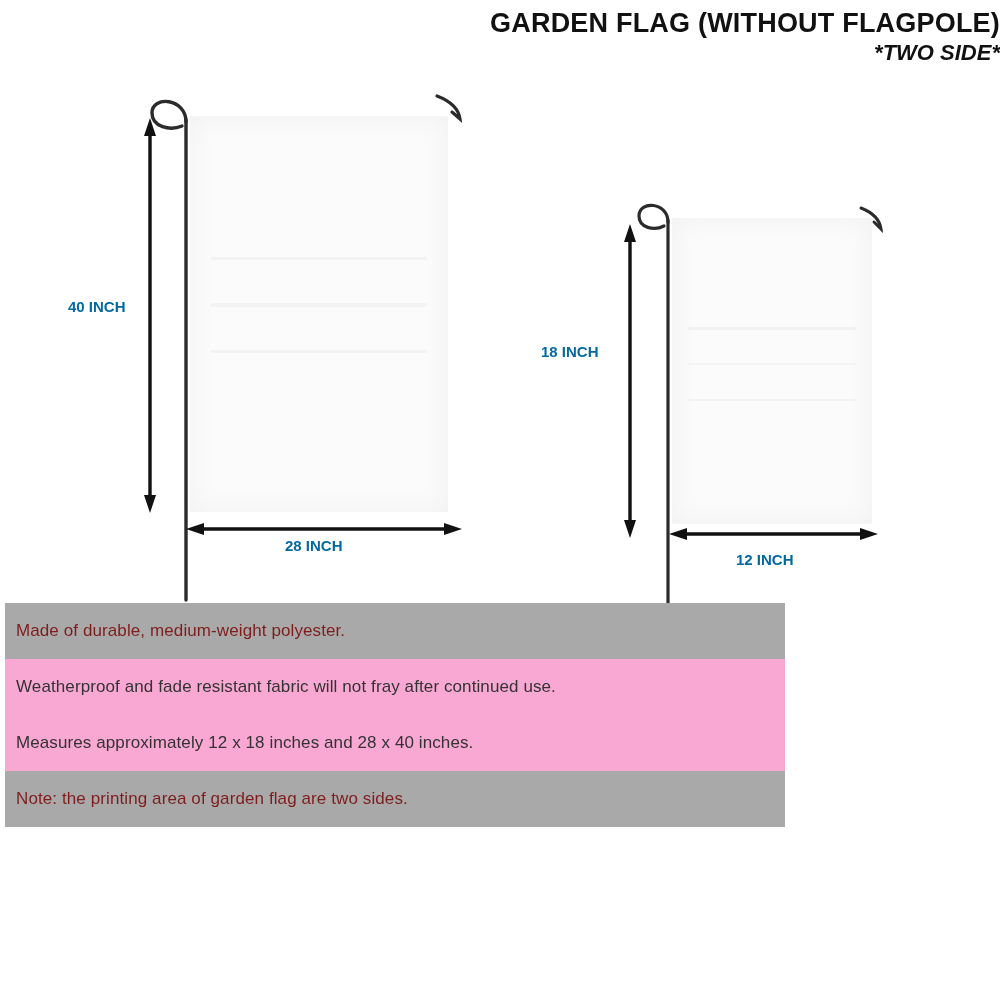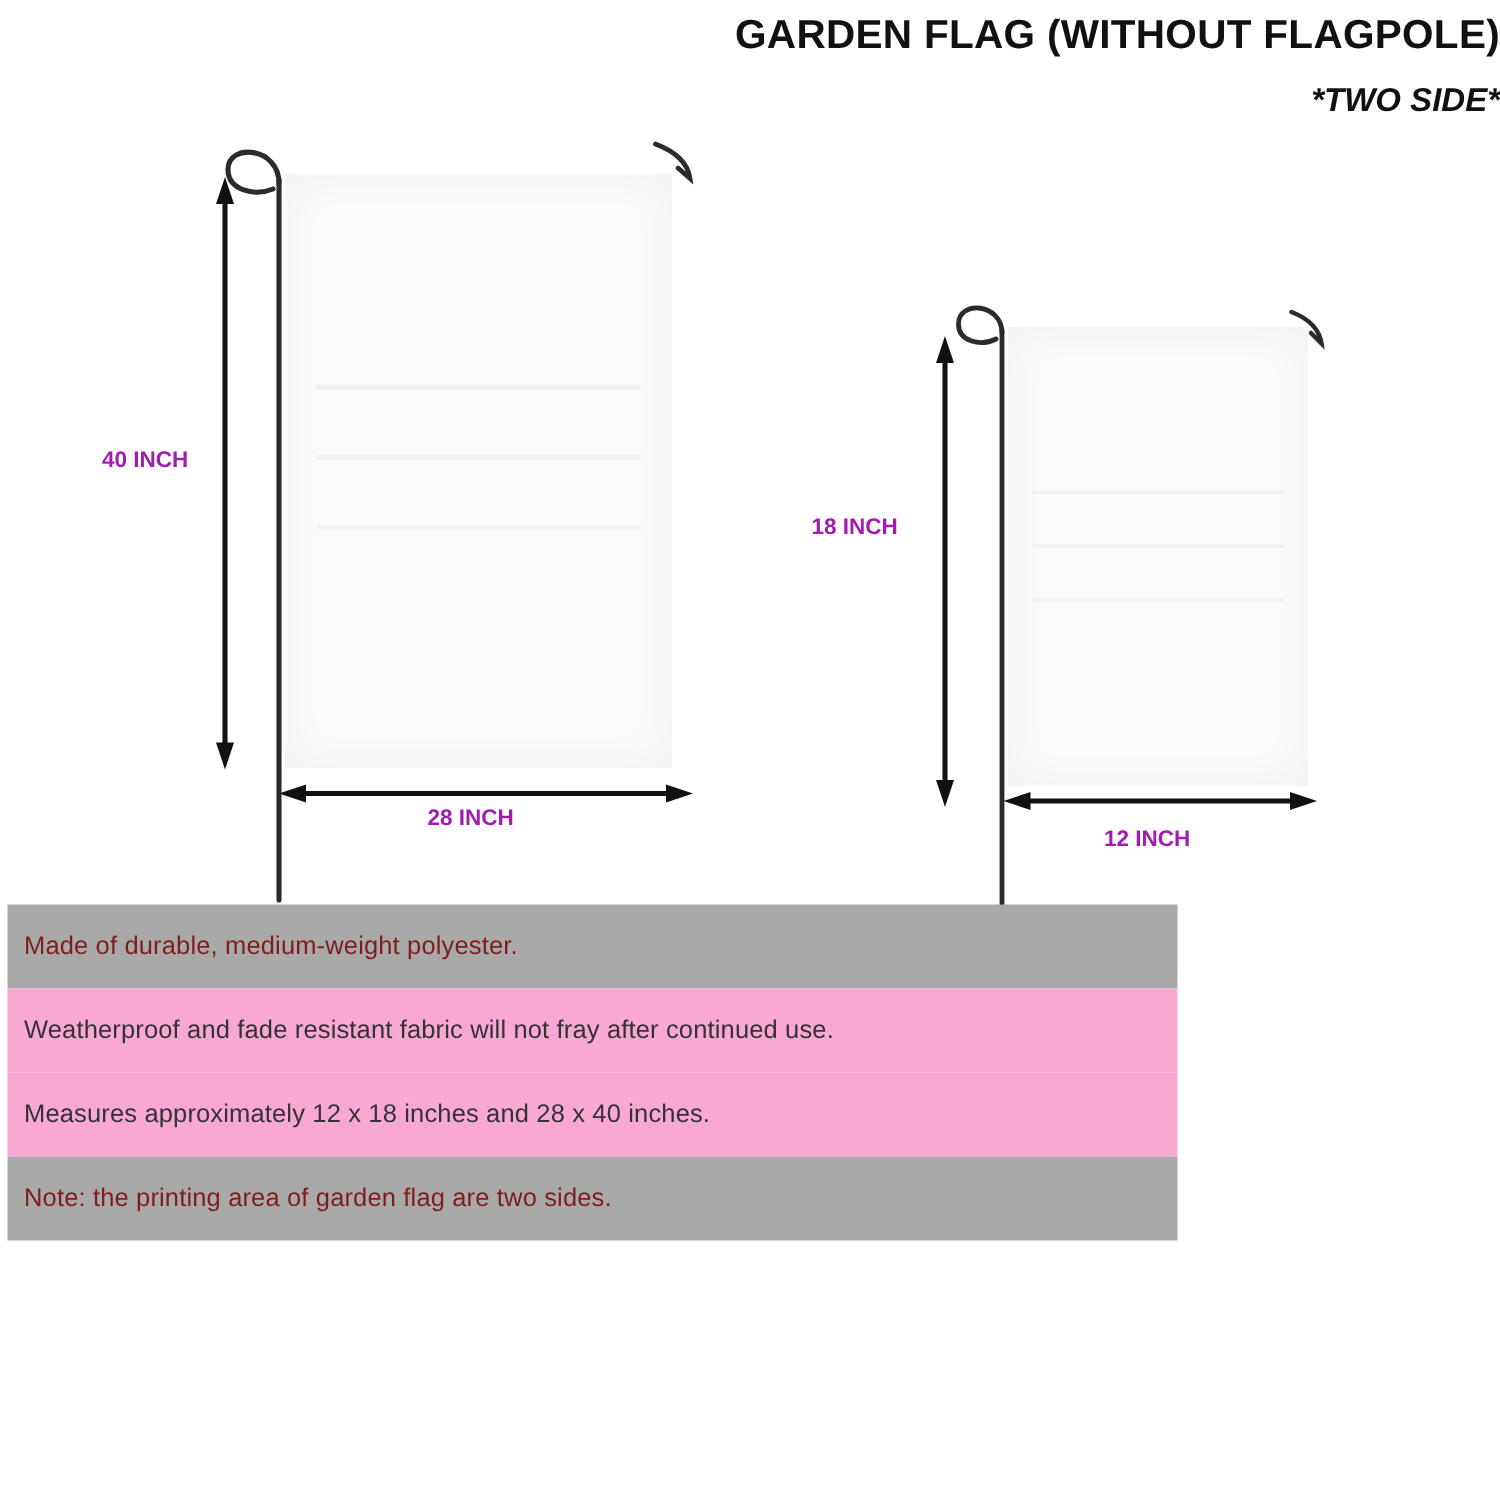--- a/index.html
+++ b/index.html
@@ -30,21 +30,21 @@
     color: #111111;
     line-height: 1.12;
     white-space: nowrap;
   }
   .title-sub {
     font-size: 22px;
     font-weight: bold;
     font-style: italic;
     color: #111111;
     line-height: 1.2;
-    margin-top: 16px;
+    margin-top: 2px;
   }
 
   
   .diagram {
     position: absolute;
     top: 0;
     left: 0;
     width: 1000px;
     height: 1000px;
   }
@@ -66,21 +66,21 @@
     background:
       linear-gradient(to bottom, rgba(0,0,0,0) 0 18%, rgba(0,0,0,0.035) 18% 20%, rgba(0,0,0,0) 20% 46%,
       rgba(0,0,0,0.03) 46% 48%, rgba(0,0,0,0) 48% 74%, rgba(0,0,0,0.03) 74% 76%, rgba(0,0,0,0) 76% 100%);
   }
 
   
   .dim-label {
     position: absolute;
     font-size: 15px;
     font-weight: bold;
-    color: #a21caf;
+    color: #0369a1;
     white-space: nowrap;
   }
 
   
   .features {
     position: absolute;
     left: 5px;
     top: 603px;
     width: 780px;
   }

